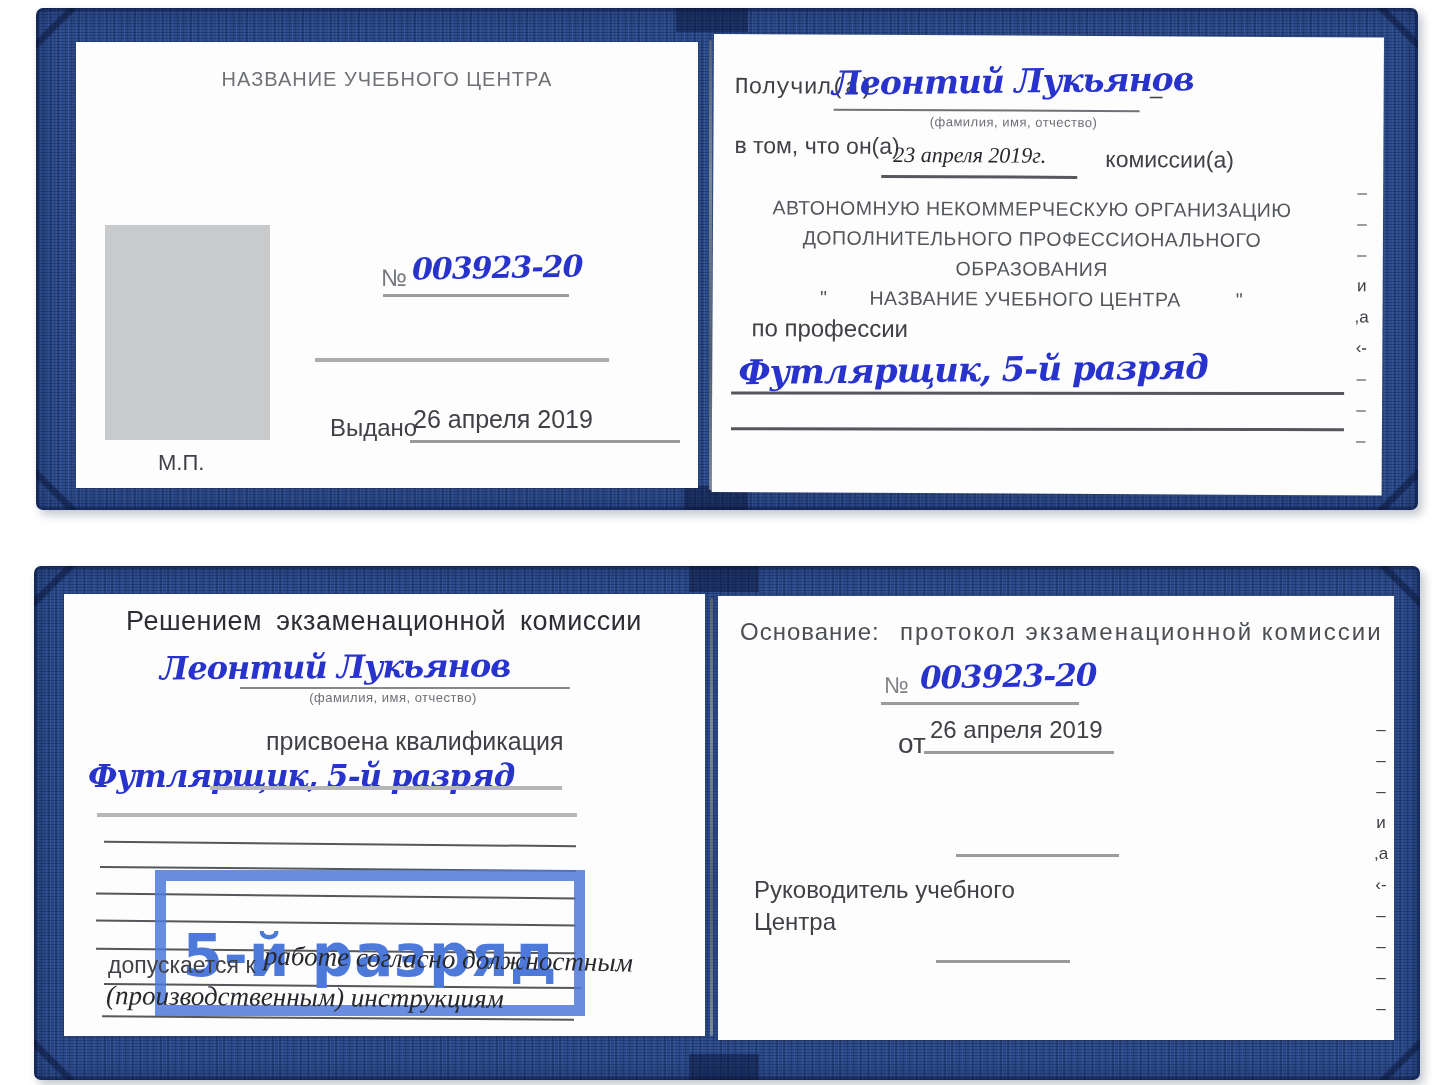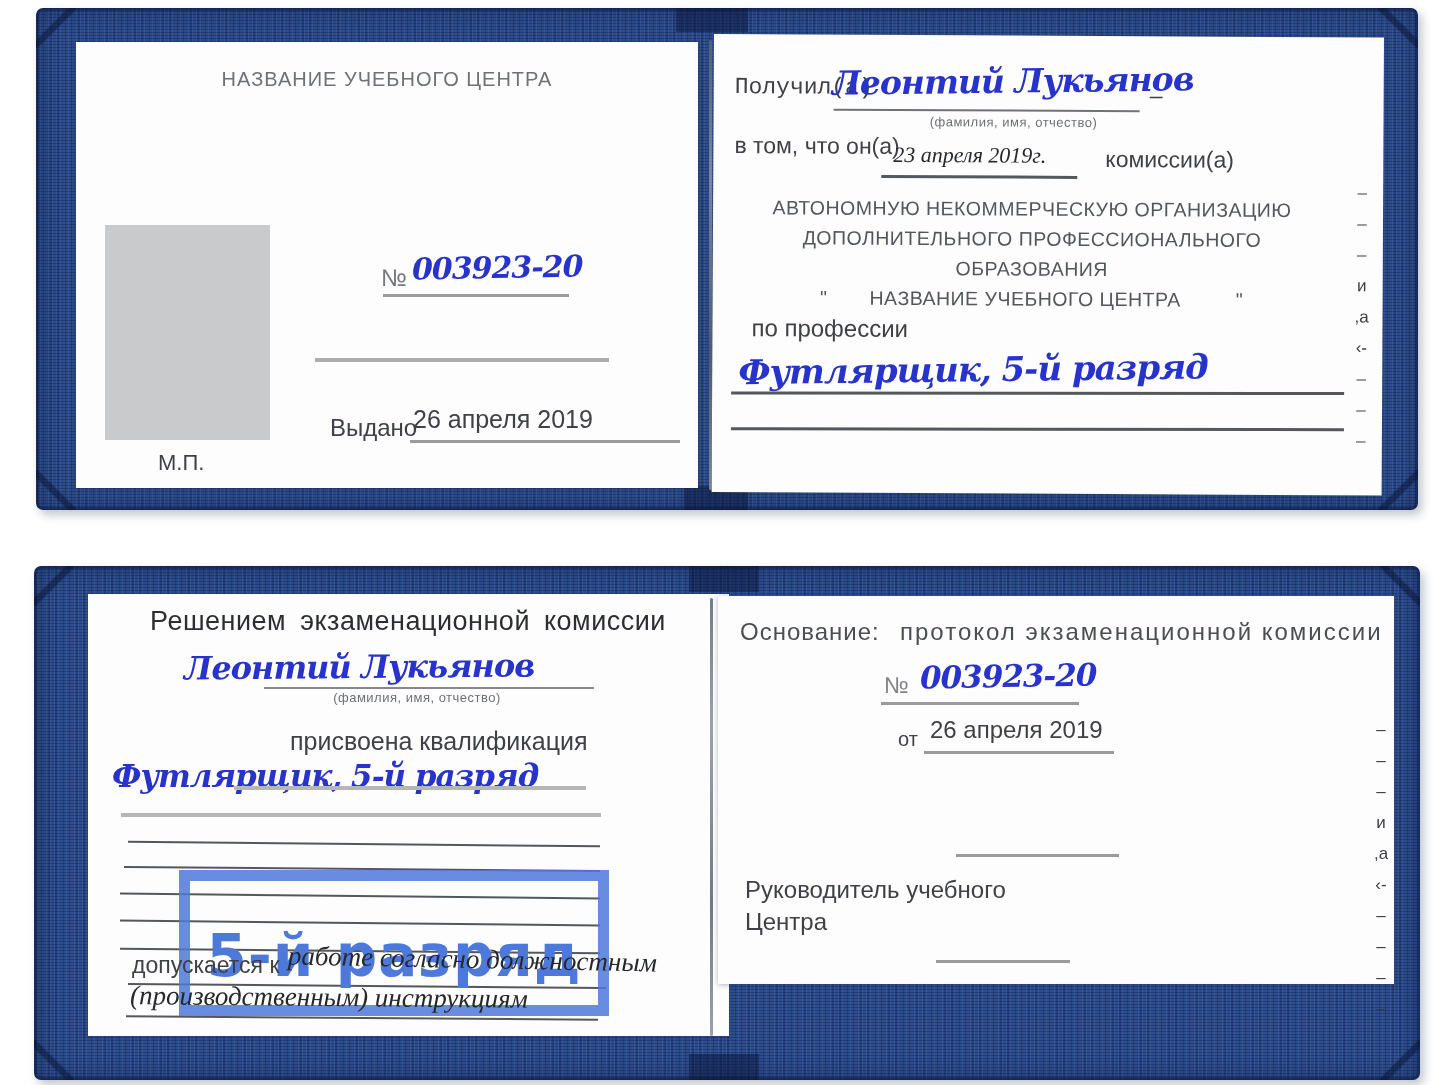--- a/index.html
+++ b/index.html
@@ -21,22 +21,22 @@
   .fold{position:absolute;width:40px;height:40px;}
   .fold-tl{left:0;top:0;background:linear-gradient(135deg, transparent 38%, rgba(8,18,50,.5) 42% 50%, transparent 54%);}
   .fold-tr{right:0;top:0;background:linear-gradient(225deg, transparent 38%, rgba(8,18,50,.5) 42% 50%, transparent 54%);}
   .fold-bl{left:0;bottom:0;background:linear-gradient(45deg, transparent 38%, rgba(8,18,50,.5) 42% 50%, transparent 54%);}
   .fold-br{right:0;bottom:0;background:linear-gradient(315deg, transparent 38%, rgba(8,18,50,.5) 42% 50%, transparent 54%);}
 
   
   .page{position:absolute;background:#fdfdfd;box-shadow:0 1px 5px rgba(40,50,70,0.35);}
   .page-fl{left:76px;top:42px;width:622px;height:446px;}
   .page-fr{left:714px;top:34px;width:670px;height:458px;transform:rotate(0.3deg);transform-origin:left top;}
-  .page-bl{left:64px;top:594px;width:641px;height:442px;margin-left:24px;}
-  .page-br{left:718px;top:596px;width:676px;height:388px;}
+  .page-bl{left:64px;top:594px;width:641px;height:442px;}
+  .page-br{left:718px;top:596px;width:676px;height:444px;}
   .seam{position:absolute;width:3px;background:linear-gradient(180deg,#5a6472,#8a929e 30%,#55606e 70%,#8a929e);
         opacity:.85;border-radius:2px;}
 
   
   .abs{position:absolute;white-space:nowrap;}
   .lbl{color:#3f4146;font-size:23px;}
   .grayhead{color:#6e7176;letter-spacing:1px;}
   .hand{font-family:"DejaVu Serif", serif;font-style:italic;font-weight:bold;
         color:#2733cc;letter-spacing:-1px;}
   .itser{font-family:"Liberation Serif", serif;font-style:italic;color:#26282c;}
@@ -155,26 +155,26 @@
       <div class="stamp-text">5-й разряд</div>
     </div>
   </div>
 
   <div class="page page-br">
     <div class="abs" style="left:22px;top:22px;font-size:24px;color:#4b4e53;letter-spacing:1px;">Основание:</div>
     <div class="abs" style="left:182px;top:22px;font-size:24px;color:#4b4e53;letter-spacing:2px;">протокол экзаменационной комиссии</div>
     <div class="abs" style="left:166px;top:76px;font-size:23px;color:#808387;">№</div>
     <div class="abs hand" style="left:202px;top:62px;font-size:31px;transform:rotate(-1deg);">003923-20</div>
     <div class="rule" style="left:163px;top:106px;width:198px;height:3px;"></div>
-    <div class="abs lbl" style="left:180px;top:132px;font-size:20px;">от</div>
+    <div class="abs lbl" style="left:180px;top:132px;font-size:28px;">от</div>
     <div class="abs lbl" style="left:212px;top:120px;font-size:24px;">26 апреля 2019</div>
     <div class="rule" style="left:206px;top:155px;width:190px;height:3px;"></div>
 
     <div class="rule" style="left:238px;top:258px;width:163px;height:3px;"></div>
-    <div class="abs lbl" style="left:27px;top:278px;width:300px;font-size:24px;line-height:32px;white-space:normal;">Руководитель учебного Центра</div>
+    <div class="abs lbl" style="left:36px;top:278px;width:300px;font-size:24px;line-height:32px;white-space:normal;">Руководитель учебного Центра</div>
     <div class="rule" style="left:218px;top:364px;width:134px;height:3px;"></div>
     <div class="abs edge-marks" style="left:648px;top:118px;width:30px;">–
 –
 –
 и
 ,а
 ‹-
 –
 –
 –

